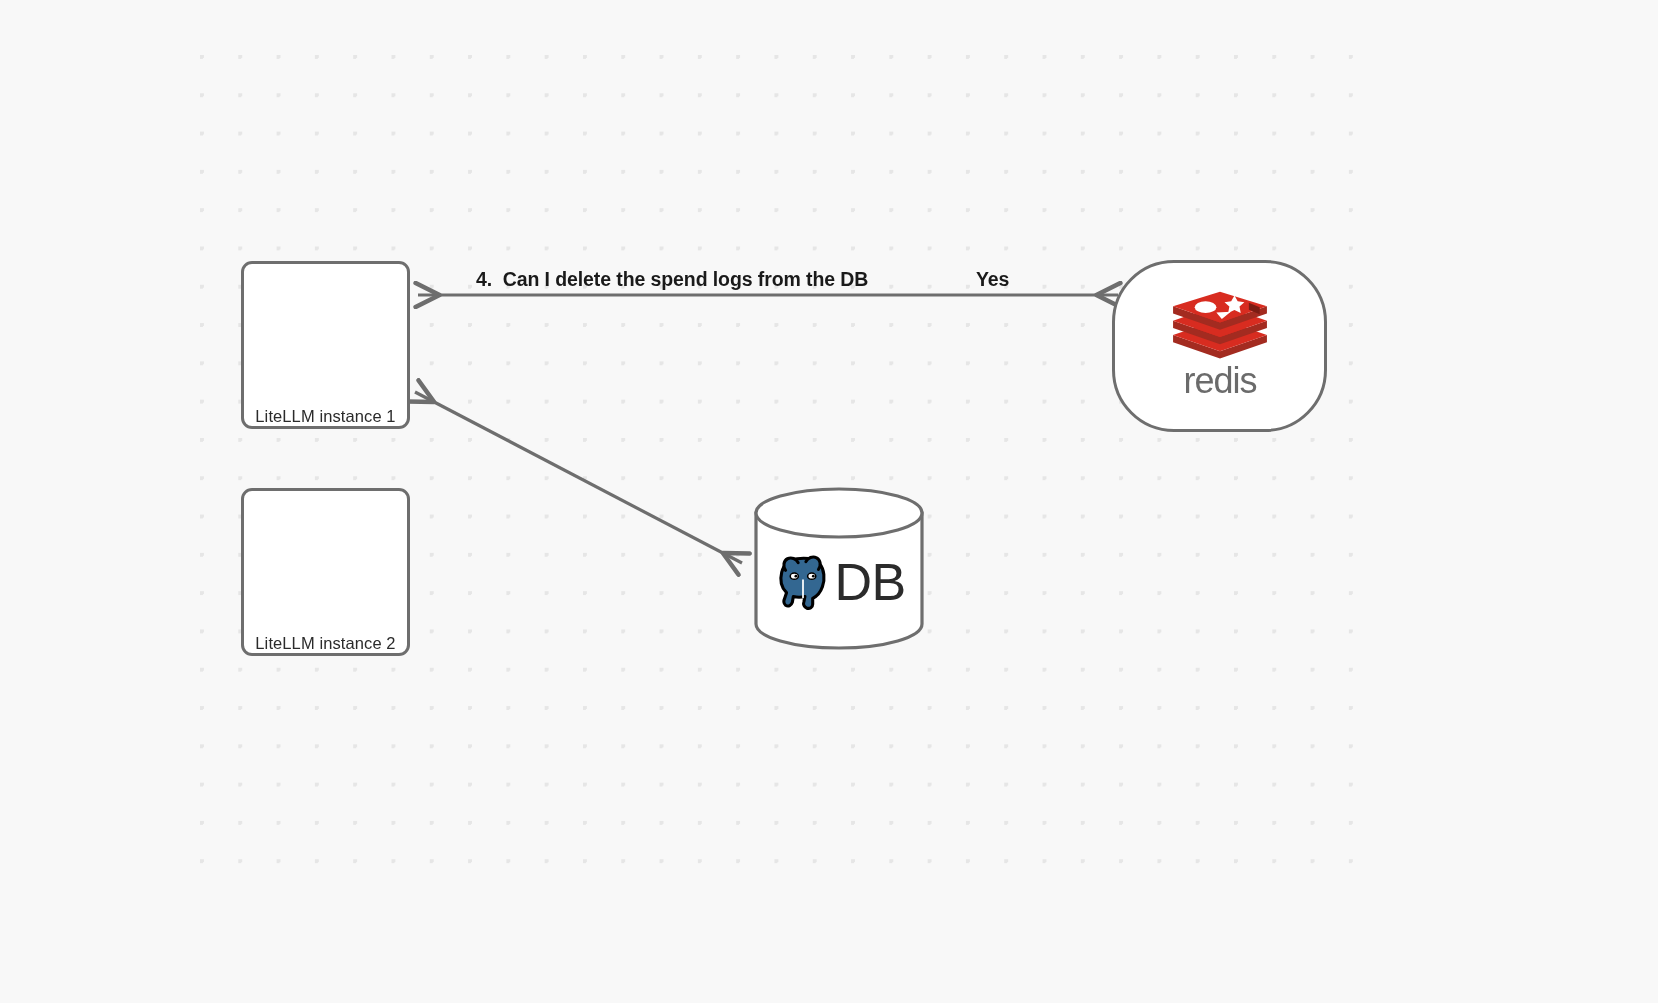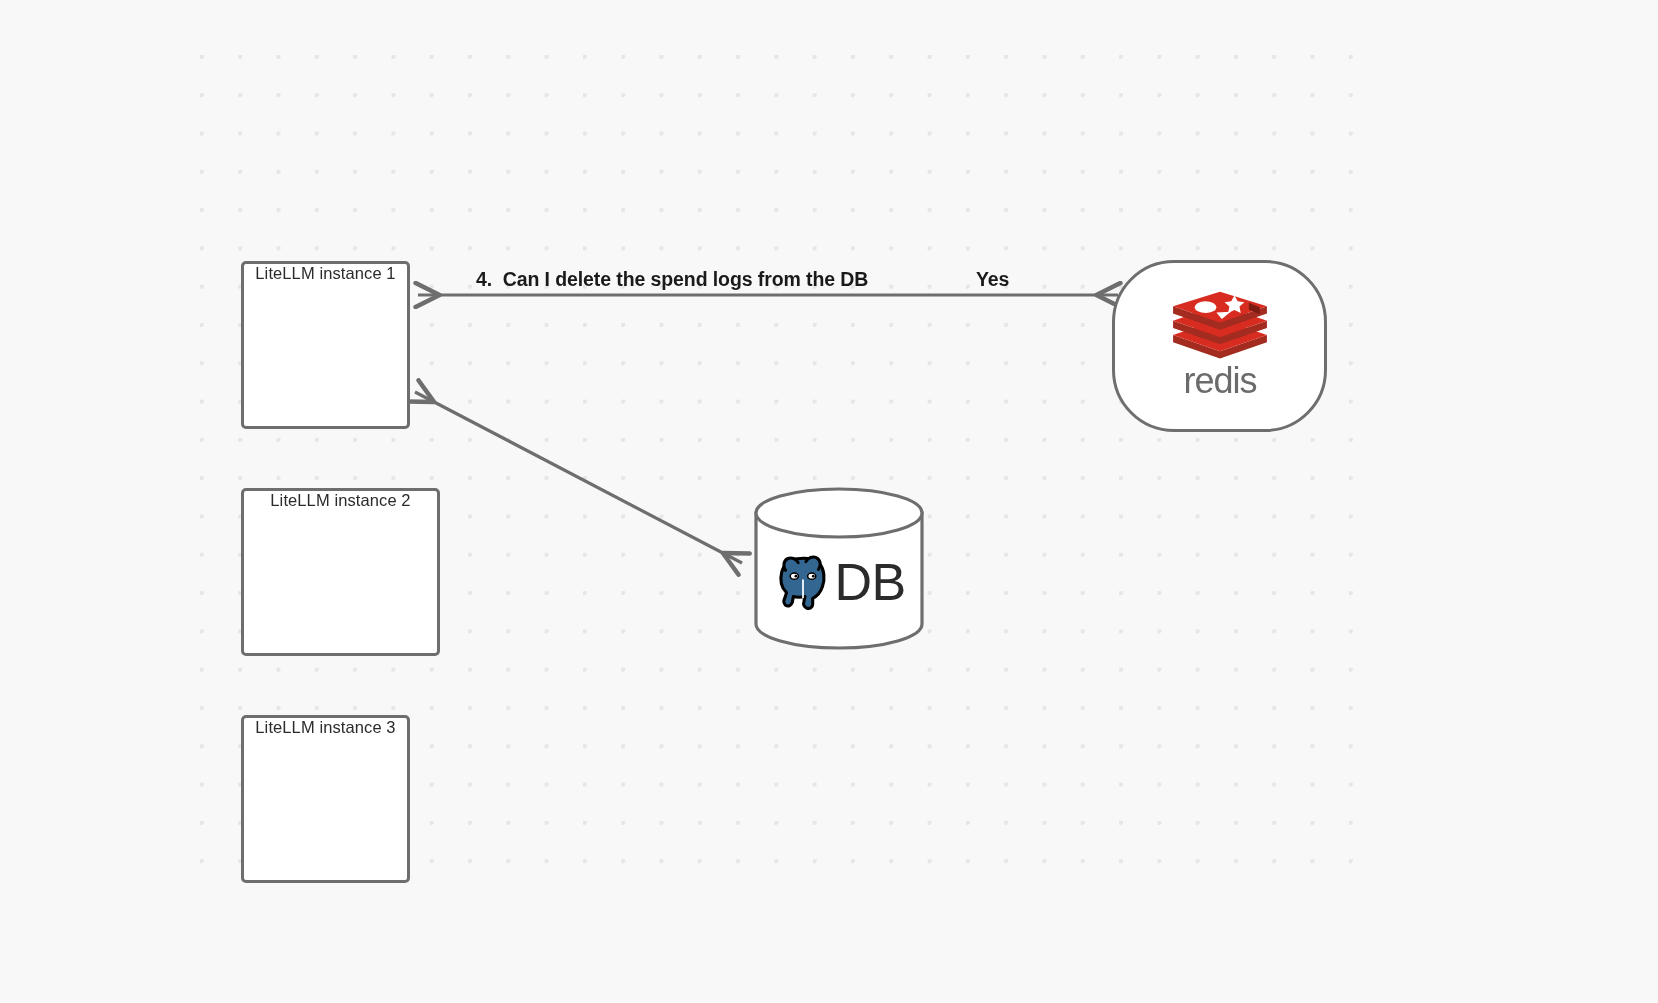--- a/index.html
+++ b/index.html
@@ -24,34 +24,34 @@
     height: 820px;
     background-image: radial-gradient(circle at 1.5px 1.5px, #e6e6e6 2.6px, transparent 2.7px);
     background-size: 38.3px 38.3px;
     pointer-events: none;
   }
   
   .node-box {
     position: absolute;
     background: #ffffff;
     border: 3px solid #6e6e6e;
-    border-radius: 5px;
+    border-radius: 11px;
     box-sizing: border-box;
     display: flex;
-    align-items: flex-start;
+    align-items: flex-end;
     justify-content: center;
   }
   .node-box .node-label {
     font-size: 16.5px;
     color: #2b2b2b;
     font-family: "Liberation Sans", sans-serif;
     letter-spacing: 0.1px;
   }
   #box-instance-1 { left: 241px; top: 261px; width: 169px; height: 168px; }
-  #box-instance-2 { left: 241px; top: 488px; width: 199px; height: 168px; }
+  #box-instance-2 { left: 241px; top: 488px; width: 169px; height: 168px; }
   #box-instance-3 { left: 241px; top: 715px; width: 169px; height: 168px; }
 
   
   #node-redis {
     position: absolute;
     left: 1112px;
     top: 260px;
     width: 215px;
     height: 172px;
     background: #ffffff;
@@ -149,23 +149,20 @@
 
 
   <div class="node-box" id="box-instance-1">
     <span class="node-label">LiteLLM instance 1</span>
   </div>
 
   <div class="node-box" id="box-instance-2">
     <span class="node-label">LiteLLM instance 2</span>
   </div>
 
-  <div class="node-box" id="box-instance-3">
-    <span class="node-label">LiteLLM instance 3</span>
-  </div>
 
   <div id="node-redis">
 
     <svg id="redis-logo-mark" viewBox="0 0 120 82" xmlns="http://www.w3.org/2000/svg">
 
       <path d="M60 76 L8 58 L8 50 L60 68 L112 50 L112 58 Z" fill="#a32b20"></path>
       <path d="M60 68 L8 50 L60 32 L112 50 Z" fill="#d82c20"></path>
 
       <path d="M60 60 L8 42 L8 34 L60 52 L112 34 L112 42 Z" fill="#a32b20"></path>
       <path d="M60 52 L8 34 L60 16 L112 34 Z" fill="#d82c20"></path>

